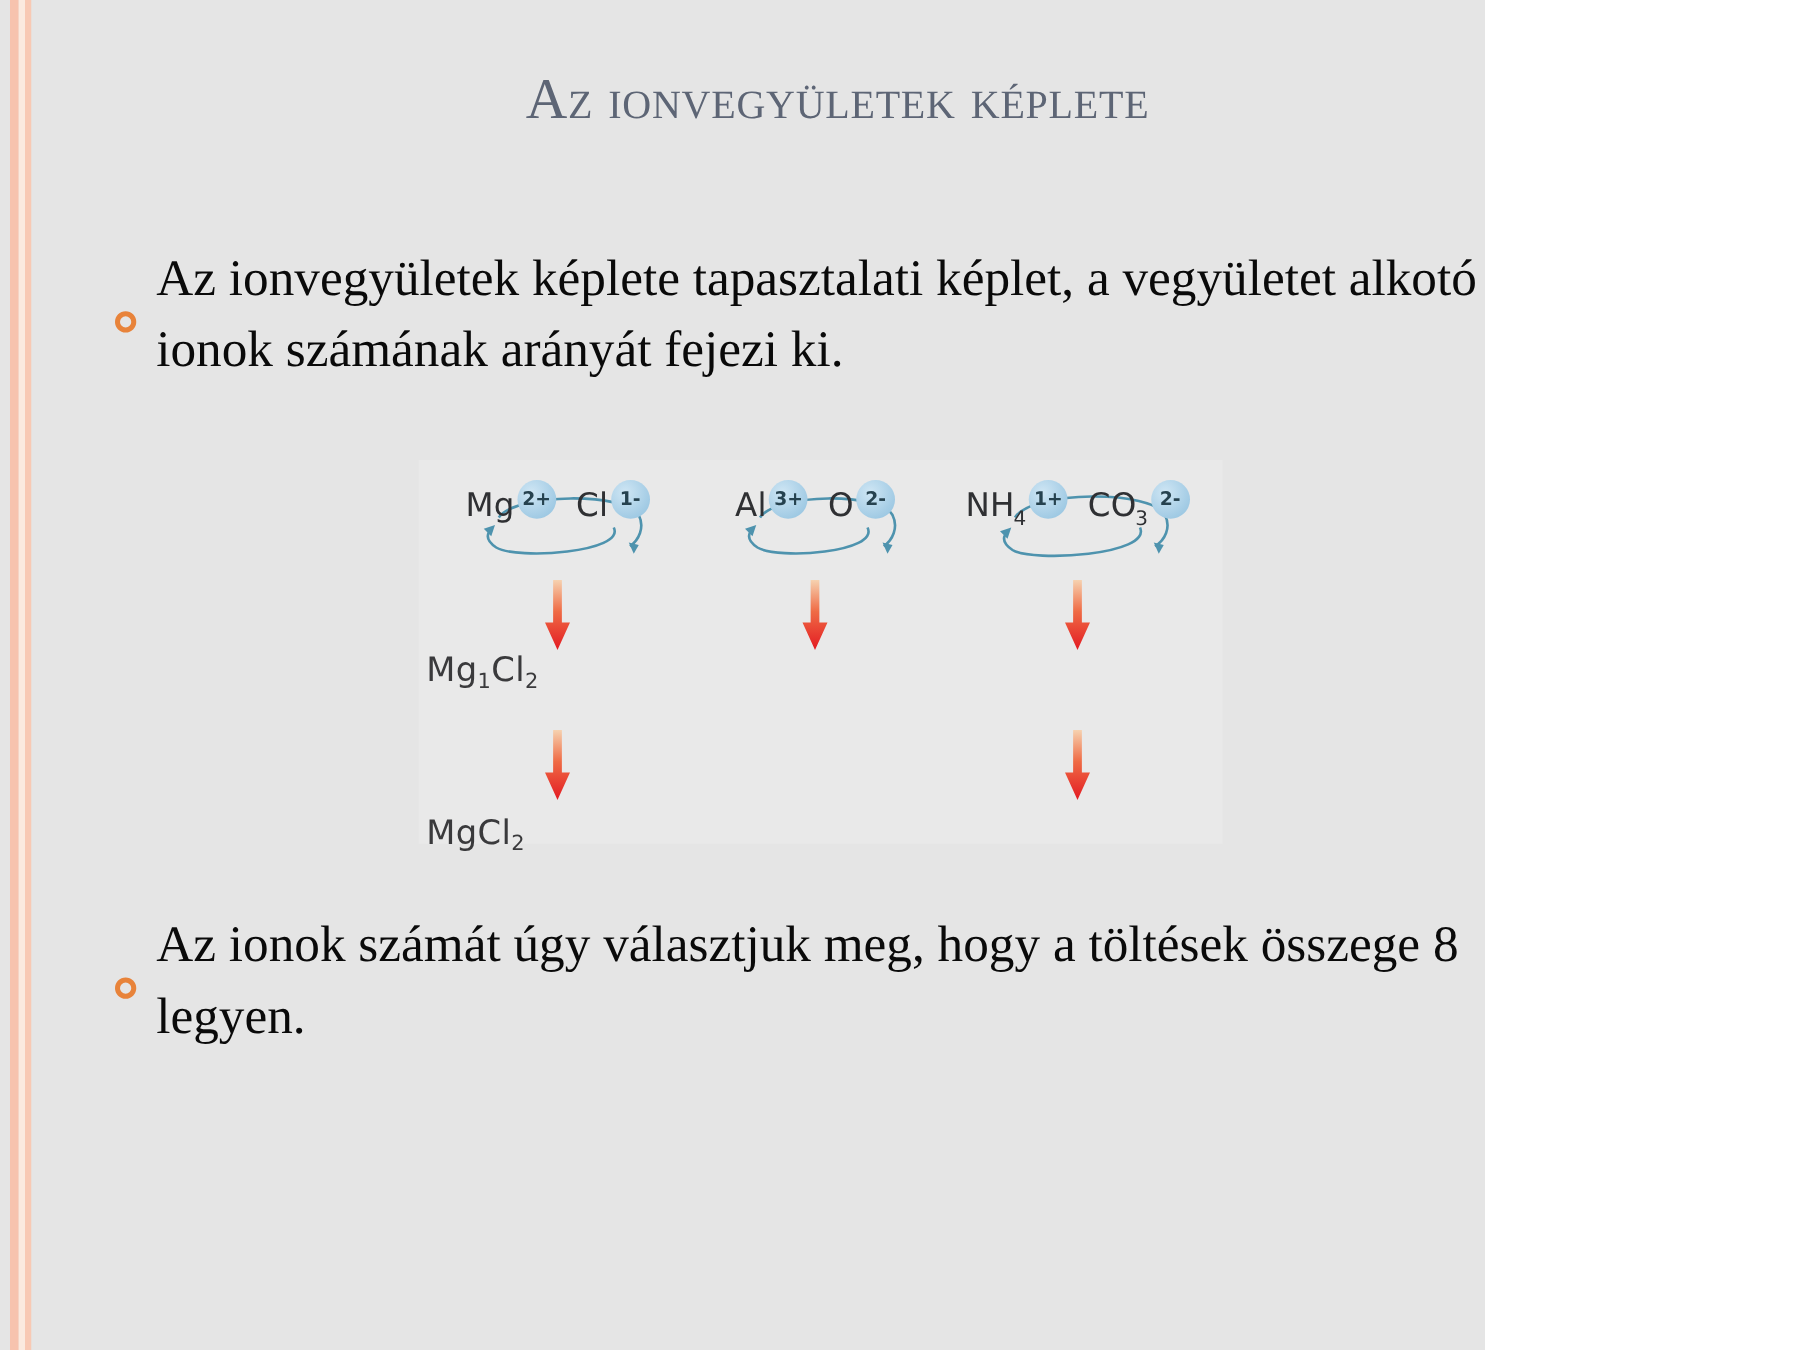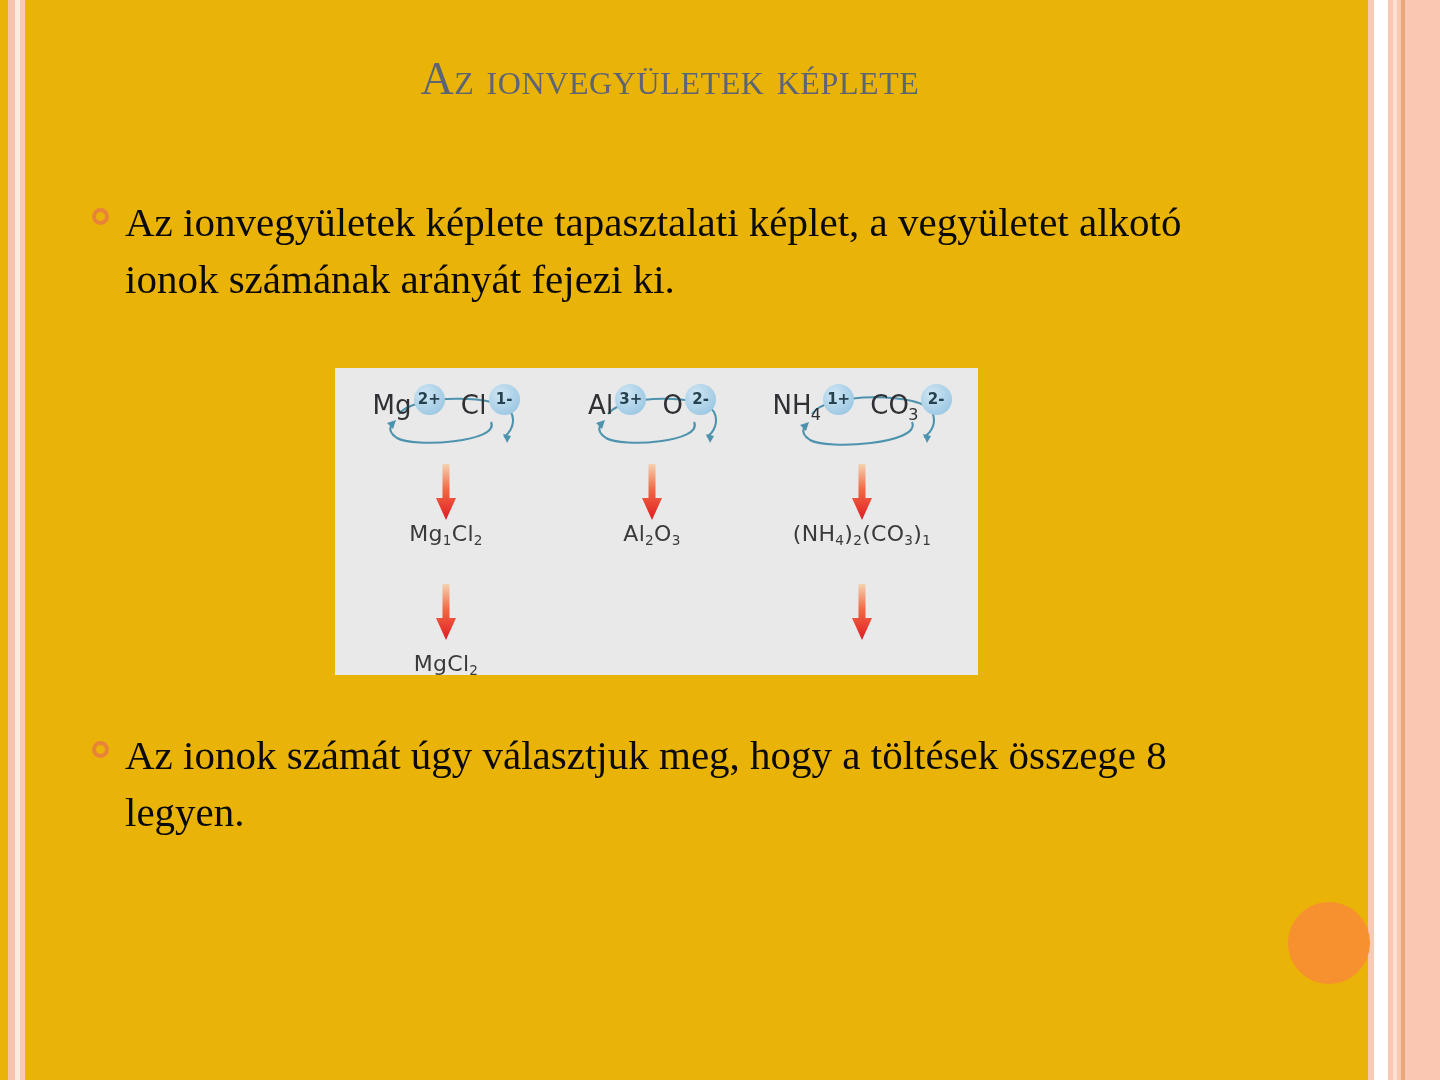--- a/index.html
+++ b/index.html
@@ -12,23 +12,23 @@
 
   body {
     font-family: "Liberation Serif", "DejaVu Serif", serif;
     background: #ffffff;
     position: relative;
   }
 
   .slide {
     position: absolute;
     inset: 0;
-    width: 1440px;
+    width: 1188px;
     height: 1080px;
-    background: #eab308;
+    background: #e5e5e5;
     overflow: hidden;
   }
 
   
   .edge-left-pink {
     position: absolute;
     left: 8px; top: 0;
     width: 7px; height: 1080px;
     background: #f7c3ae;
   }
@@ -96,21 +96,21 @@
     font-size: 46px;
     font-variant: small-caps;
     letter-spacing: 0.6px;
     white-space: nowrap;
   }
 
   
   .bullet-block {
     position: absolute;
     display: flex;
-    align-items: flex-start;
+    align-items: center;
   }
   .bullet-marker {
     flex: 0 0 auto;
     width: 17px; height: 17px;
     border: 4px solid #e8833a;
     border-radius: 50%;
     margin-top: 14px;
     margin-right: 16px;
     background: transparent;
   }
@@ -209,22 +209,21 @@
     width: 26px;
     height: 56px;
   }
   .arrow-1 { top: 96px; }
   .arrow-2 { top: 216px; }
 
   
   .formula {
     position: absolute;
     left: 0; right: 0;
-    text-align: center;
-    font-size: 22px;
+    font-size: 27px;
     color: #3a3a3c;
     letter-spacing: 0.3px;
   }
   .formula sub {
     font-size: 0.62em;
     vertical-align: baseline;
     position: relative;
     top: 0.30em;
   }
   .formula-1 { top: 158px; }
@@ -336,21 +335,20 @@
         <defs>
           <linearGradient id="ag1a" x1="0" y1="0" x2="0" y2="1">
             <stop offset="0%" stop-color="#f6d2b0"></stop>
             <stop offset="45%" stop-color="#ef6b45"></stop>
             <stop offset="100%" stop-color="#e31b22"></stop>
           </linearGradient>
         </defs>
         <path d="M9.5 0 h7 v34 h6.5 L13 56 L3 34 h6.5 z" fill="url(#ag1a)"></path>
       </svg>
 
-      <div class="formula formula-1"><span>Al</span><sub>2</sub><span>O</span><sub>3</sub></div>
     </div>
 
     <div class="col" id="col-2">
       <div class="ionrow">
         <svg class="cross-arrows" width="180" height="56" viewBox="0 0 180 56">
           <path d="M40 18 C 54 -4, 150 -4, 160 16 C 165 26, 160 36, 152 41" fill="none" stroke="#4e93ae" stroke-width="2.1"></path>
           <path d="M155 47 l-4 -9 l8 2 z" fill="#4e93ae"></path>
           <path d="M140 26 C 150 48, 54 54, 38 44 C 32 40, 30 36, 32 32" fill="none" stroke="#4e93ae" stroke-width="2.1"></path>
           <path d="M28 29 l9 -3 l-3 9 z" fill="#4e93ae"></path>
         </svg>
@@ -375,21 +373,20 @@
         <defs>
           <linearGradient id="ag2a" x1="0" y1="0" x2="0" y2="1">
             <stop offset="0%" stop-color="#f6d2b0"></stop>
             <stop offset="45%" stop-color="#ef6b45"></stop>
             <stop offset="100%" stop-color="#e31b22"></stop>
           </linearGradient>
         </defs>
         <path d="M9.5 0 h7 v34 h6.5 L13 56 L3 34 h6.5 z" fill="url(#ag2a)"></path>
       </svg>
 
-      <div class="formula formula-1"><span>(NH</span><sub>4</sub><span>)</span><sub>2</sub><span>(CO</span><sub>3</sub><span>)</span><sub>1</sub></div>
 
       <svg class="arrow arrow-2" viewBox="0 0 26 56">
         <defs>
           <linearGradient id="ag2b" x1="0" y1="0" x2="0" y2="1">
             <stop offset="0%" stop-color="#f6d2b0"></stop>
             <stop offset="45%" stop-color="#ef6b45"></stop>
             <stop offset="100%" stop-color="#e31b22"></stop>
           </linearGradient>
         </defs>
         <path d="M9.5 0 h7 v34 h6.5 L13 56 L3 34 h6.5 z" fill="url(#ag2b)"></path>

